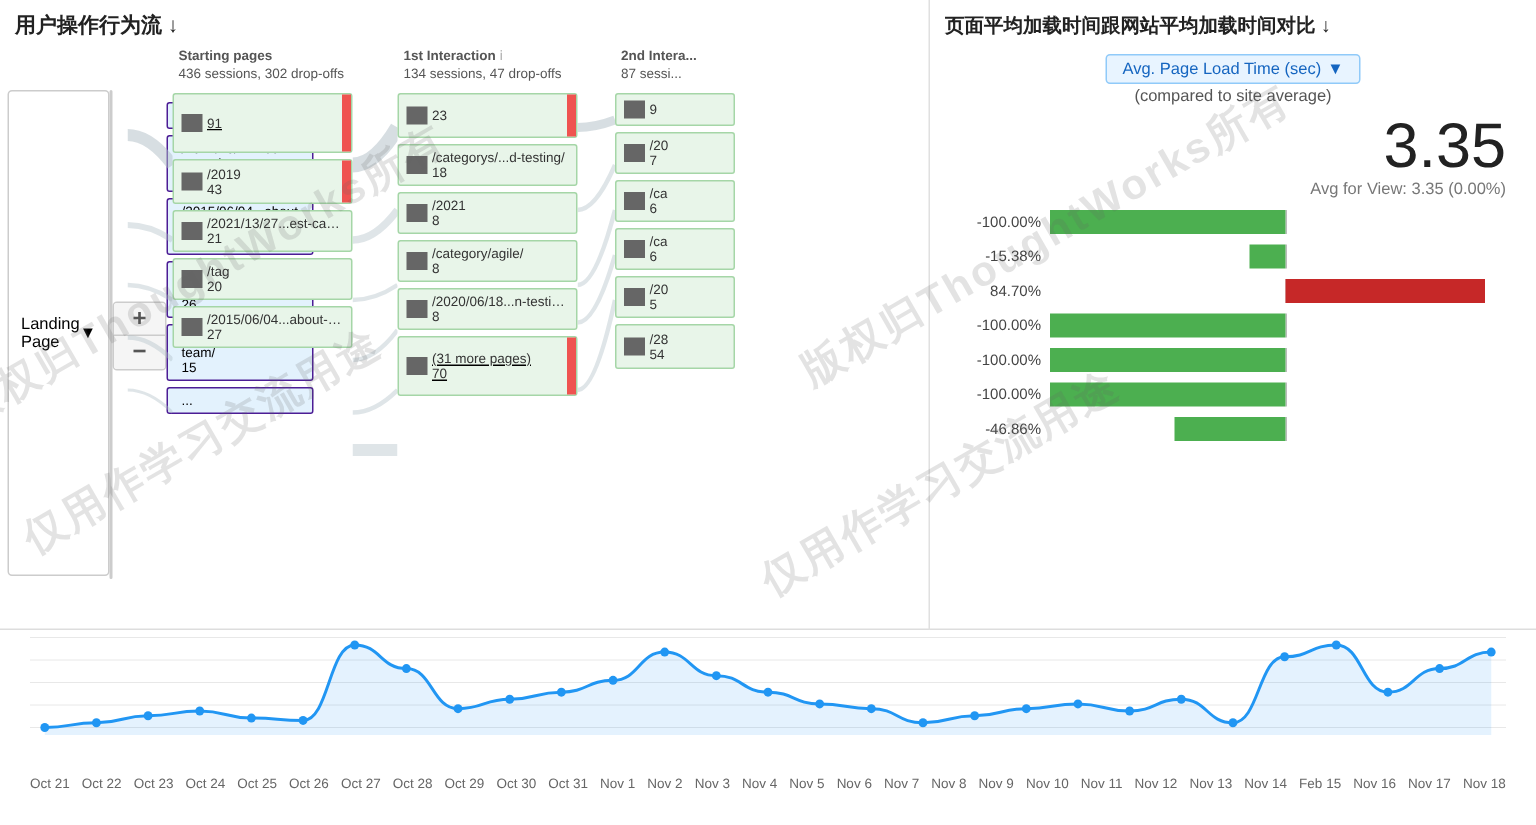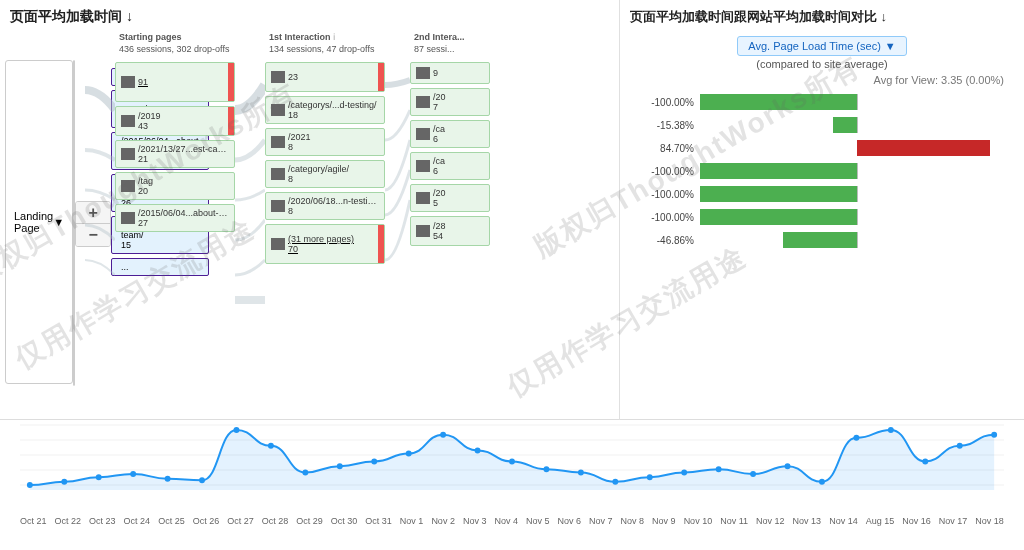--- a/index.html
+++ b/index.html
@@ -324,21 +324,21 @@
 <div class="watermark">
   <span class="watermark-text">版权归ThoughtWorks所有</span>
   <span class="watermark-text" style="top:50%;left:0%">仅用作学习交流用途</span>
   <span class="watermark-text" style="top:25%;left:50%">版权归ThoughtWorks所有</span>
   <span class="watermark-text" style="top:55%;left:48%">仅用作学习交流用途</span>
 </div>
 
 <div class="top-section">
 
   <div class="left-panel">
-    <div class="panel-title">页面平均加载时间 ↓</div>
+    <div class="panel-title">用户操作行为流 ↓</div>
 
     <div class="flow-container">
 
       <div class="left-nav-column">
         <div class="landing-dropdown">
           <span>Landing Page</span>
           <span>▼</span>
         </div>
         <div class="nav-controls">
           <div class="nav-btn">‹</div>
@@ -504,20 +504,21 @@
     <div class="right-panel-title">页面平均加载时间跟网站平均加载时间对比 ↓</div>
 
     <div class="metric-selector">
       <div class="metric-dropdown">
         <span>Avg. Page Load Time (sec)</span>
         <span style="color:#1565c0;">▼</span>
       </div>
     </div>
     <div class="metric-subtitle">(compared to site average)</div>
 
+    <div class="big-number">3.35</div>
     <div class="avg-label">Avg for View: 3.35 (0.00%)</div>
 
     <div class="bar-chart-container">
 
     <div class="bar-row">
           <div class="bar-label">-100.00%</div>
           <div class="bar-track">
             <div class="center-line"></div>
             <div class="bar-fill negative" style="width: 50%;"></div>
           </div>
@@ -627,19 +628,19 @@
         <span class="x-label">Nov 5</span>
         <span class="x-label">Nov 6</span>
         <span class="x-label">Nov 7</span>
         <span class="x-label">Nov 8</span>
         <span class="x-label">Nov 9</span>
         <span class="x-label">Nov 10</span>
         <span class="x-label">Nov 11</span>
         <span class="x-label">Nov 12</span>
         <span class="x-label">Nov 13</span>
         <span class="x-label">Nov 14</span>
-        <span class="x-label">Aug 15</span>
+        <span class="x-label">Feb 15</span>
         <span class="x-label">Nov 16</span>
         <span class="x-label">Nov 17</span>
         <span class="x-label">Nov 18</span>
       </div>
   </div>
 </div>
 
 </body></html>

